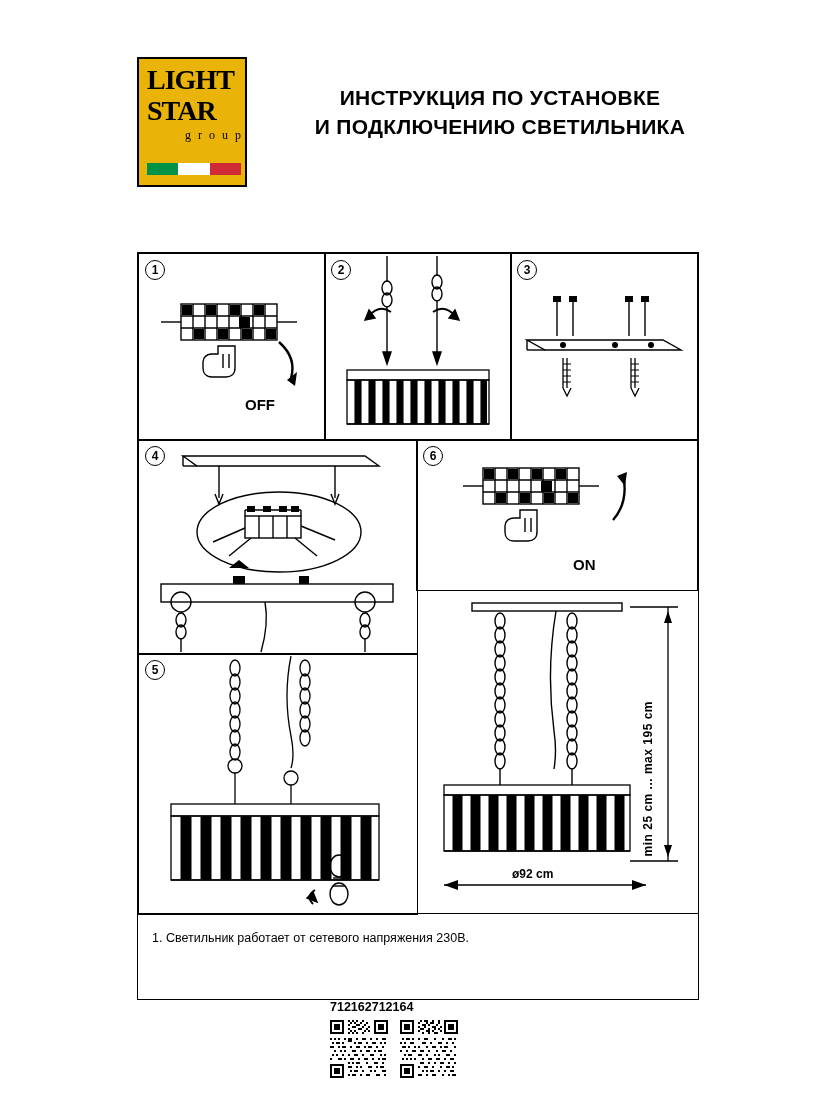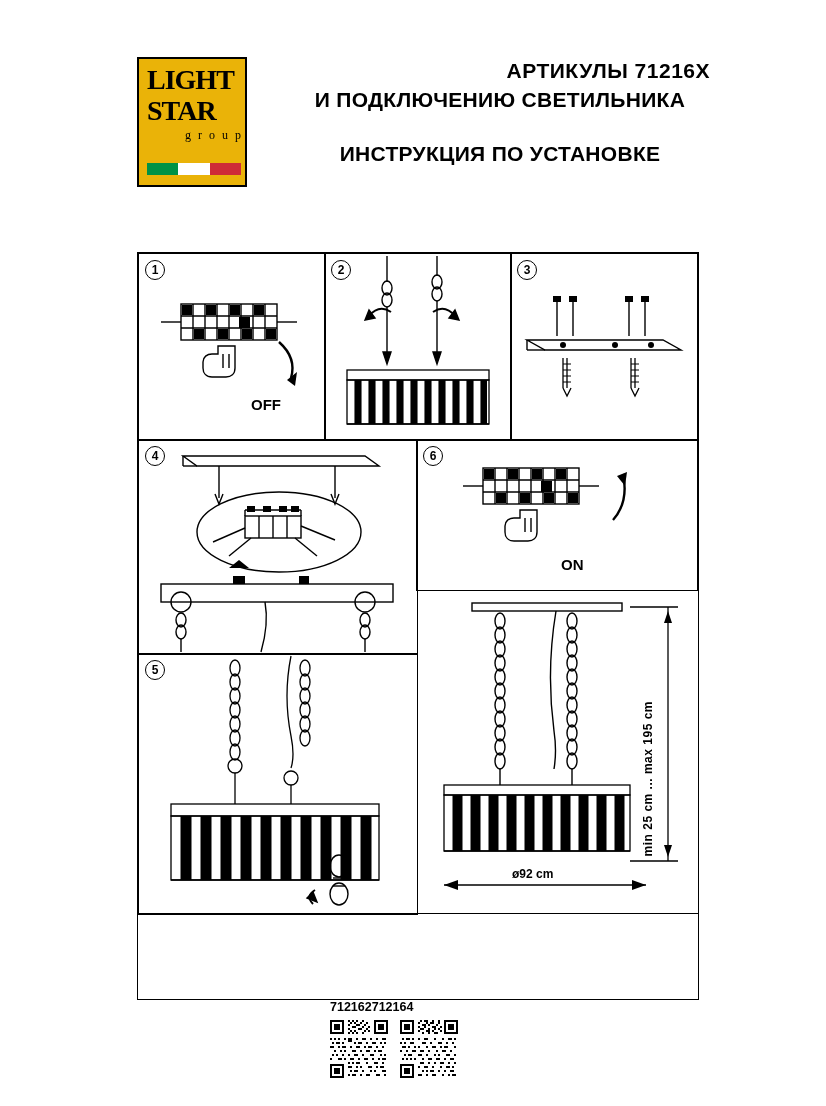--- a/index.html
+++ b/index.html
@@ -59,23 +59,22 @@
         <div class="logo-l3">g r o u p</div>
       </div>
       <div class="flag">
         <i class="g"></i>
           <i class="w"></i>
           <i class="r"></i>
       </div>
     </div>
 
     <div class="title-block">
-      <div class="article">АРТИКУЛЫ 71216X</div>
+      <div class="instr">ИНСТРУКЦИЯ ПО УСТАНОВКЕ</div>
       <div class="instr" style="margin-top:2px">И ПОДКЛЮЧЕНИЮ СВЕТИЛЬНИКА</div>
-      <div class="instr">ИНСТРУКЦИЯ ПО УСТАНОВКЕ</div>
     </div>
   </div>
 
   <div class="frame">
 
     <div class="cell bord" style="left:-0px;top:-0px;width:188px;height:188px;">
       <div class="num" style="left:6px;top:6px;">1</div>
       <svg width="186" height="186" viewBox="0 0 186 186">
 
         <g stroke="#000" stroke-width="1.4" fill="none">
@@ -106,21 +105,21 @@
 
         <g stroke="#000" stroke-width="1.4" fill="#fff">
           <path d="M96 92 l0 22 c0 6 -4 9 -9 9 l-14 0 c-6 0 -9 -4 -9 -9 l0 -6 c0 -5 4 -8 9 -8 l6 0 0 -8 z"></path>
           <path d="M84 100 l0 14" fill="none"></path>
           <path d="M90 100 l0 14" fill="none"></path>
         </g>
 
         <path d="M140 88 q18 16 12 36" stroke="#000" stroke-width="2.4" fill="none"></path>
         <polygon points="148,126 158,118 156,132" fill="#000"></polygon>
       </svg>
-      <div class="lbl" style="position:absolute;left:112px;top:142px;">OFF</div>
+      <div class="lbl" style="position:absolute;left:106px;top:142px;">OFF</div>
     </div>
 
     <div class="cell bord" style="left:186px;top:-0px;width:188px;height:188px;">
       <div class="num" style="left:6px;top:6px;">2</div>
       <svg width="186" height="186" viewBox="0 0 186 186">
         <g stroke="#000" stroke-width="1.4" fill="none">
 
           <line x1="62" y1="2" x2="62" y2="28"></line>
           <line x1="112" y1="2" x2="112" y2="22"></line>
 
@@ -316,21 +315,21 @@
           <rect x="124" y="41" width="11" height="11"></rect>
         </g>
         <g stroke="#000" stroke-width="1.4" fill="#fff">
           <path d="M120 70 l0 22 c0 6 -4 9 -9 9 l-14 0 c-6 0 -9 -4 -9 -9 l0 -6 c0 -5 4 -8 9 -8 l6 0 0 -8 z"></path>
           <path d="M108 78 l0 14" fill="none"></path>
           <path d="M114 78 l0 14" fill="none"></path>
         </g>
         <path d="M196 80 q16 -18 10 -46" stroke="#000" stroke-width="2.4" fill="none"></path>
         <polygon points="200,36 210,32 208,46" fill="#000"></polygon>
       </svg>
-      <div class="lbl" style="position:absolute;left:144px;top:116px;">ON</div>
+      <div class="lbl" style="position:absolute;left:156px;top:116px;">ON</div>
     </div>
 
     <div class="cell bord" style="left:-0px;top:400px;width:280px;height:262px;">
       <div class="num" style="left:6px;top:6px;">5</div>
       <svg width="278" height="260" viewBox="0 0 278 260">
         <g stroke="#000" stroke-width="1.3" fill="none">
 
           <ellipse cx="96" cy="14" rx="5" ry="8"></ellipse>
             <ellipse cx="96" cy="28" rx="5" ry="8"></ellipse>
           <ellipse cx="96" cy="42" rx="5" ry="8"></ellipse>
@@ -494,20 +493,21 @@
       </svg>
       <div class="dimlbl" style="position:absolute;left:225px;top:112px;writing-mode:vertical-rl;transform:rotate(180deg);letter-spacing:0.5px;">min 25 cm ... max 195 cm</div>
       <div class="dimlbl" style="position:absolute;left:96px;top:278px;text-align:center;">ø92 cm</div>
     </div>
 
     <div class="cell bord" style="left:-0px;top:660px;width:560px;height:86px;border-left:none;border-right:none;border-bottom:none;"></div>
 
   </div>
 
   <div class="notes">
+    <div>1. Светильник работает от сетевого напряжения 230В.</div>
   </div>
 
   <div class="codes">
     <div class="code-row">
       <span>712162</span>
       <span>712164</span>
     </div>
     <div class="qr-row">
       <svg class="qr" viewBox="0 0 29 29" shape-rendering="crispEdges">
         <rect width="29" height="29" fill="#fff"></rect>

